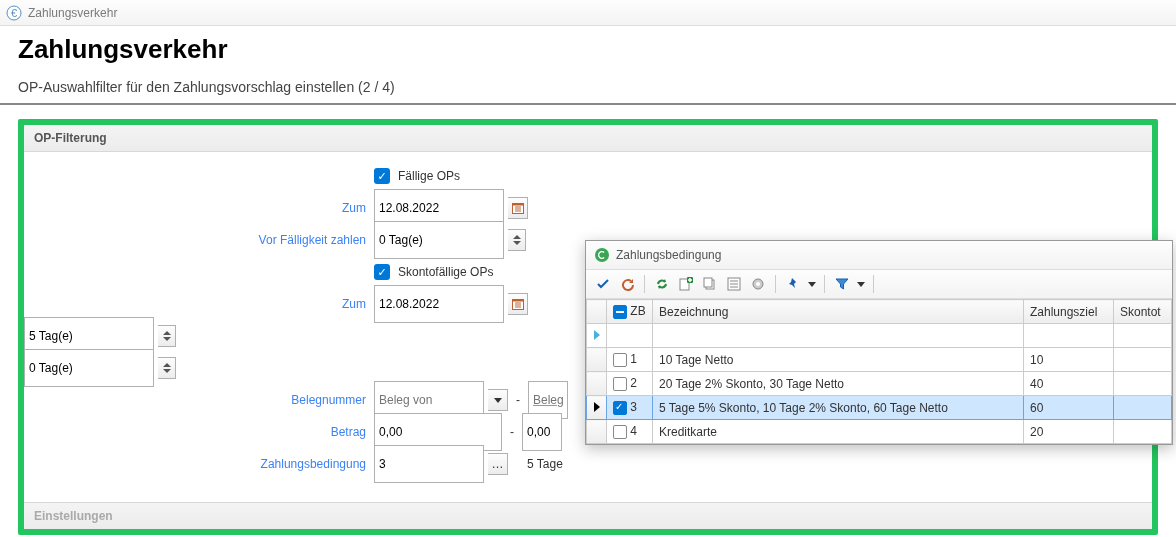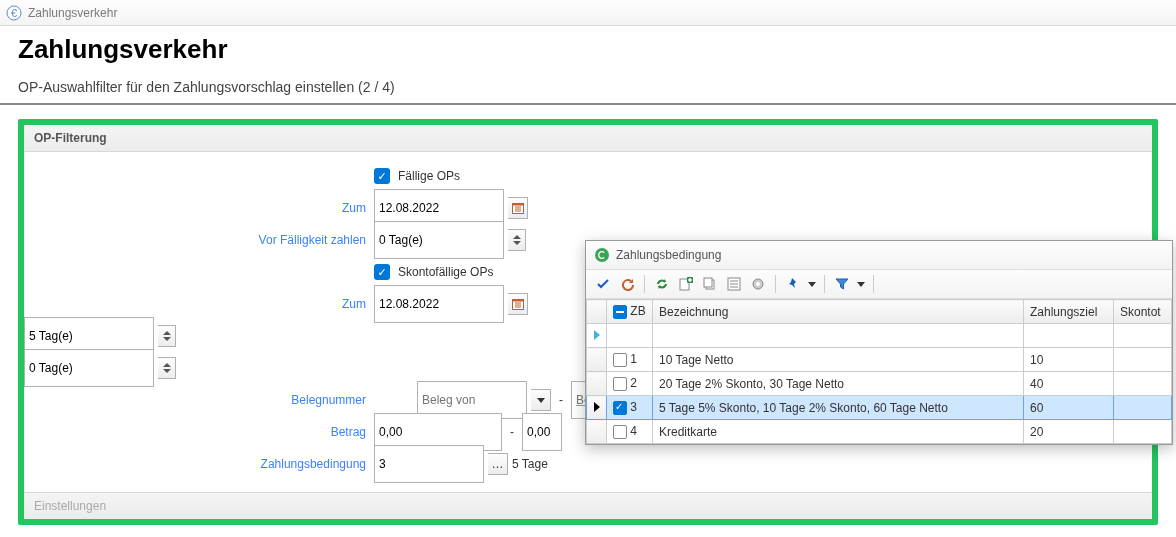--- a/index.html
+++ b/index.html
@@ -89,23 +89,24 @@
   display:inline-flex;align-items:center;justify-content:center;
 }
 .spin-btn { width:18px; flex-direction:column; }
 .spin-arrow { width:0;height:0;border-left:4px solid transparent;border-right:4px solid transparent; }
 .spin-up { border-bottom:4px solid #555; margin-bottom:2px;}
 .spin-down { border-top:4px solid #555; }
 .drop-arrow { width:0;height:0;border-left:4px solid transparent;border-right:4px solid transparent;border-top:5px solid #333; }
 .sep { margin:0 4px; }
 .placeholder { color:#999; }
 .section2-header {
+  margin-top:10px;
   background: linear-gradient(#f4f4f4,#ececec);
   color:#aaa;
-  font-weight:normal;
+  font-weight:bold;
   padding:6px 10px;
   border-top:1px solid #d8d8d8;
 }
 
 .popup {
   position:absolute;
   top:240px; left:585px;
   width:588px;
   background:#fff;
   border:1px solid #999;
@@ -263,21 +264,21 @@
         <span class="spin-btn">
           <span class="spin-arrow spin-up"></span>
             <span class="spin-arrow spin-down"></span>
         </span>
       </div>
     </div>
 
     <div class="row">
       <div class="lbl">Belegnummer</div>
       <div class="ctl">
-        <input class="txt-input placeholder" style="width: 110px; margin-left: 43px;" placeholder="Beleg von">
+        <input class="txt-input placeholder" style="width: 110px;" placeholder="Beleg von">
         <span class="drop-btn">
             <span class="drop-arrow"></span>
           </span>
         <span class="sep">-</span>
         <input class="txt-input placeholder" style="width: 40px; text-decoration: underline;" placeholder="Beleg">
       </div>
     </div>
 
     <div class="row">
       <div class="lbl">Betrag</div>
@@ -286,21 +287,21 @@
         <span class="sep">-</span>
         <input class="txt-input" style="width: 40px;" value="0,00">
       </div>
     </div>
 
     <div class="row">
       <div class="lbl">Zahlungsbedingung</div>
       <div class="ctl">
         <input class="txt-input" style="width: 110px;" value="3">
         <span class="dots-btn">…</span>
-        <span style="margin-left:0">5 Tage</span>
+        <span style="margin-left:15px">5 Tage</span>
       </div>
     </div>
 
   </div>
   <div class="section2-header">Einstellungen</div>
 </div>
 
 <div class="popup">
   <div class="popup-title">
     <span class="pt-icon">

